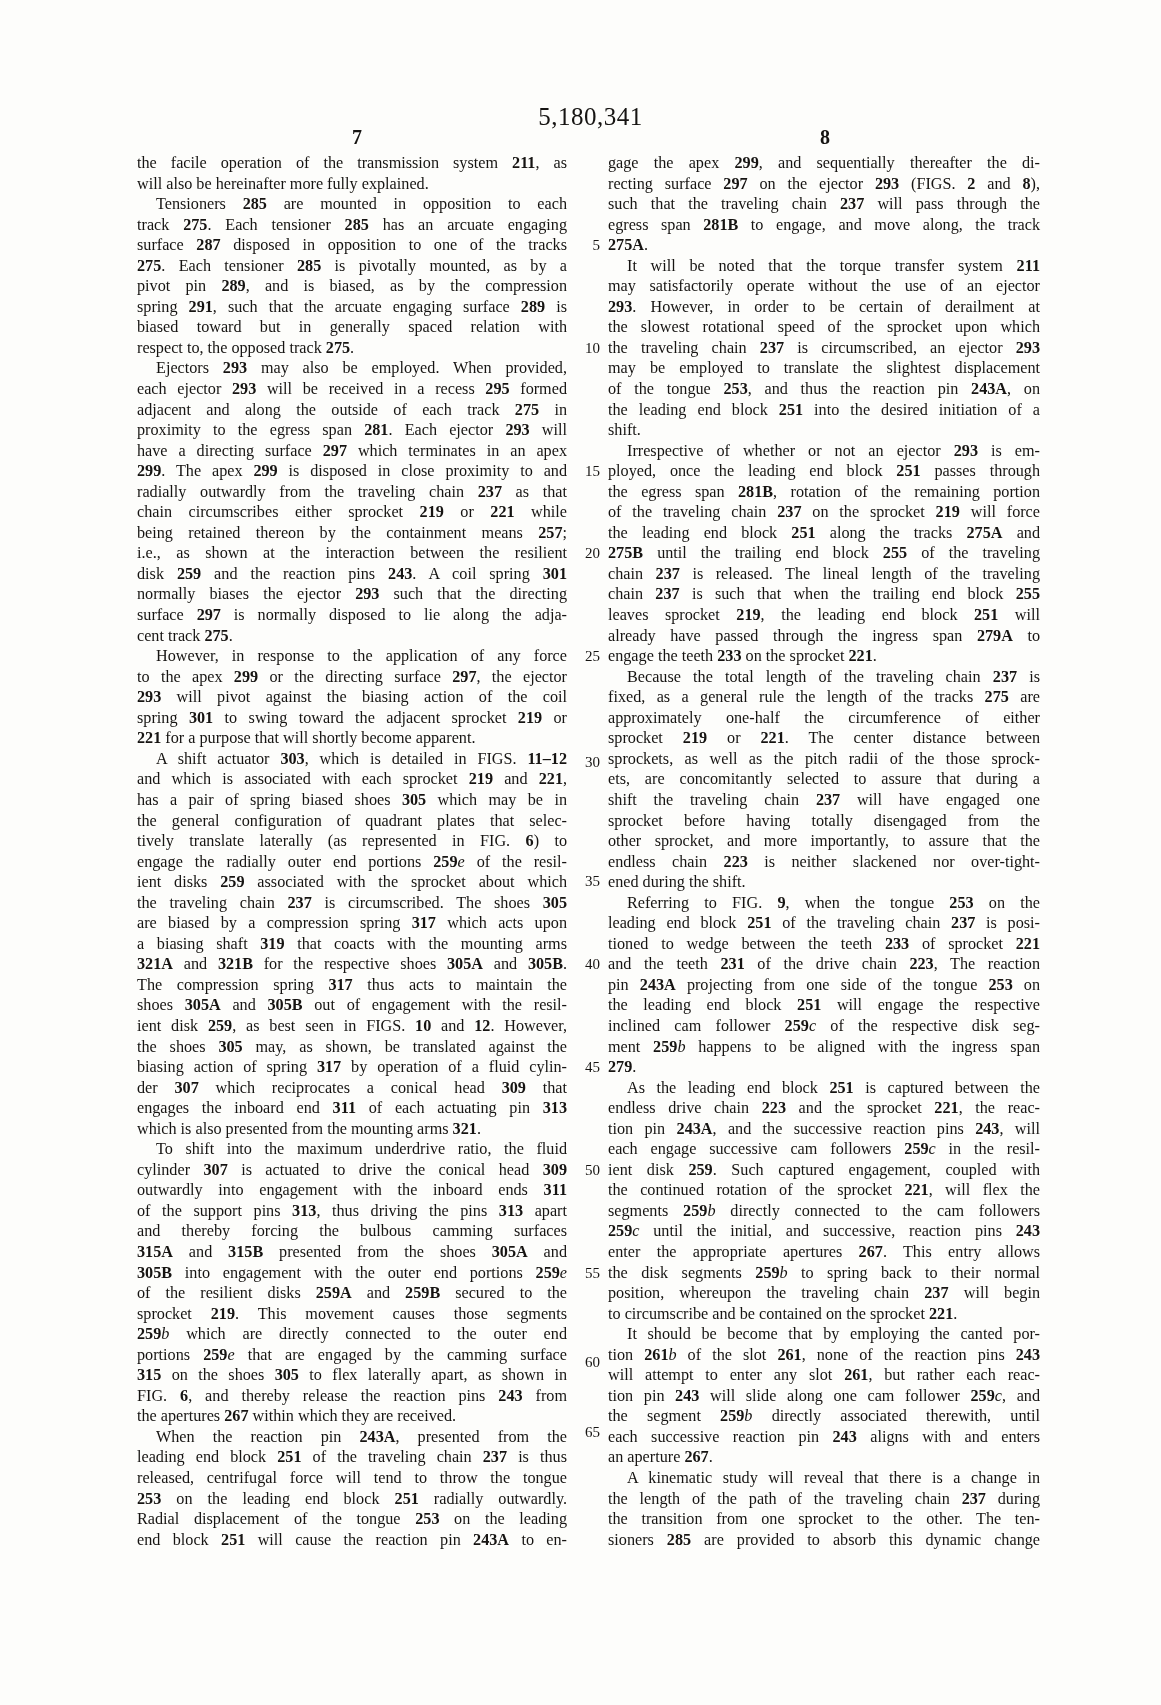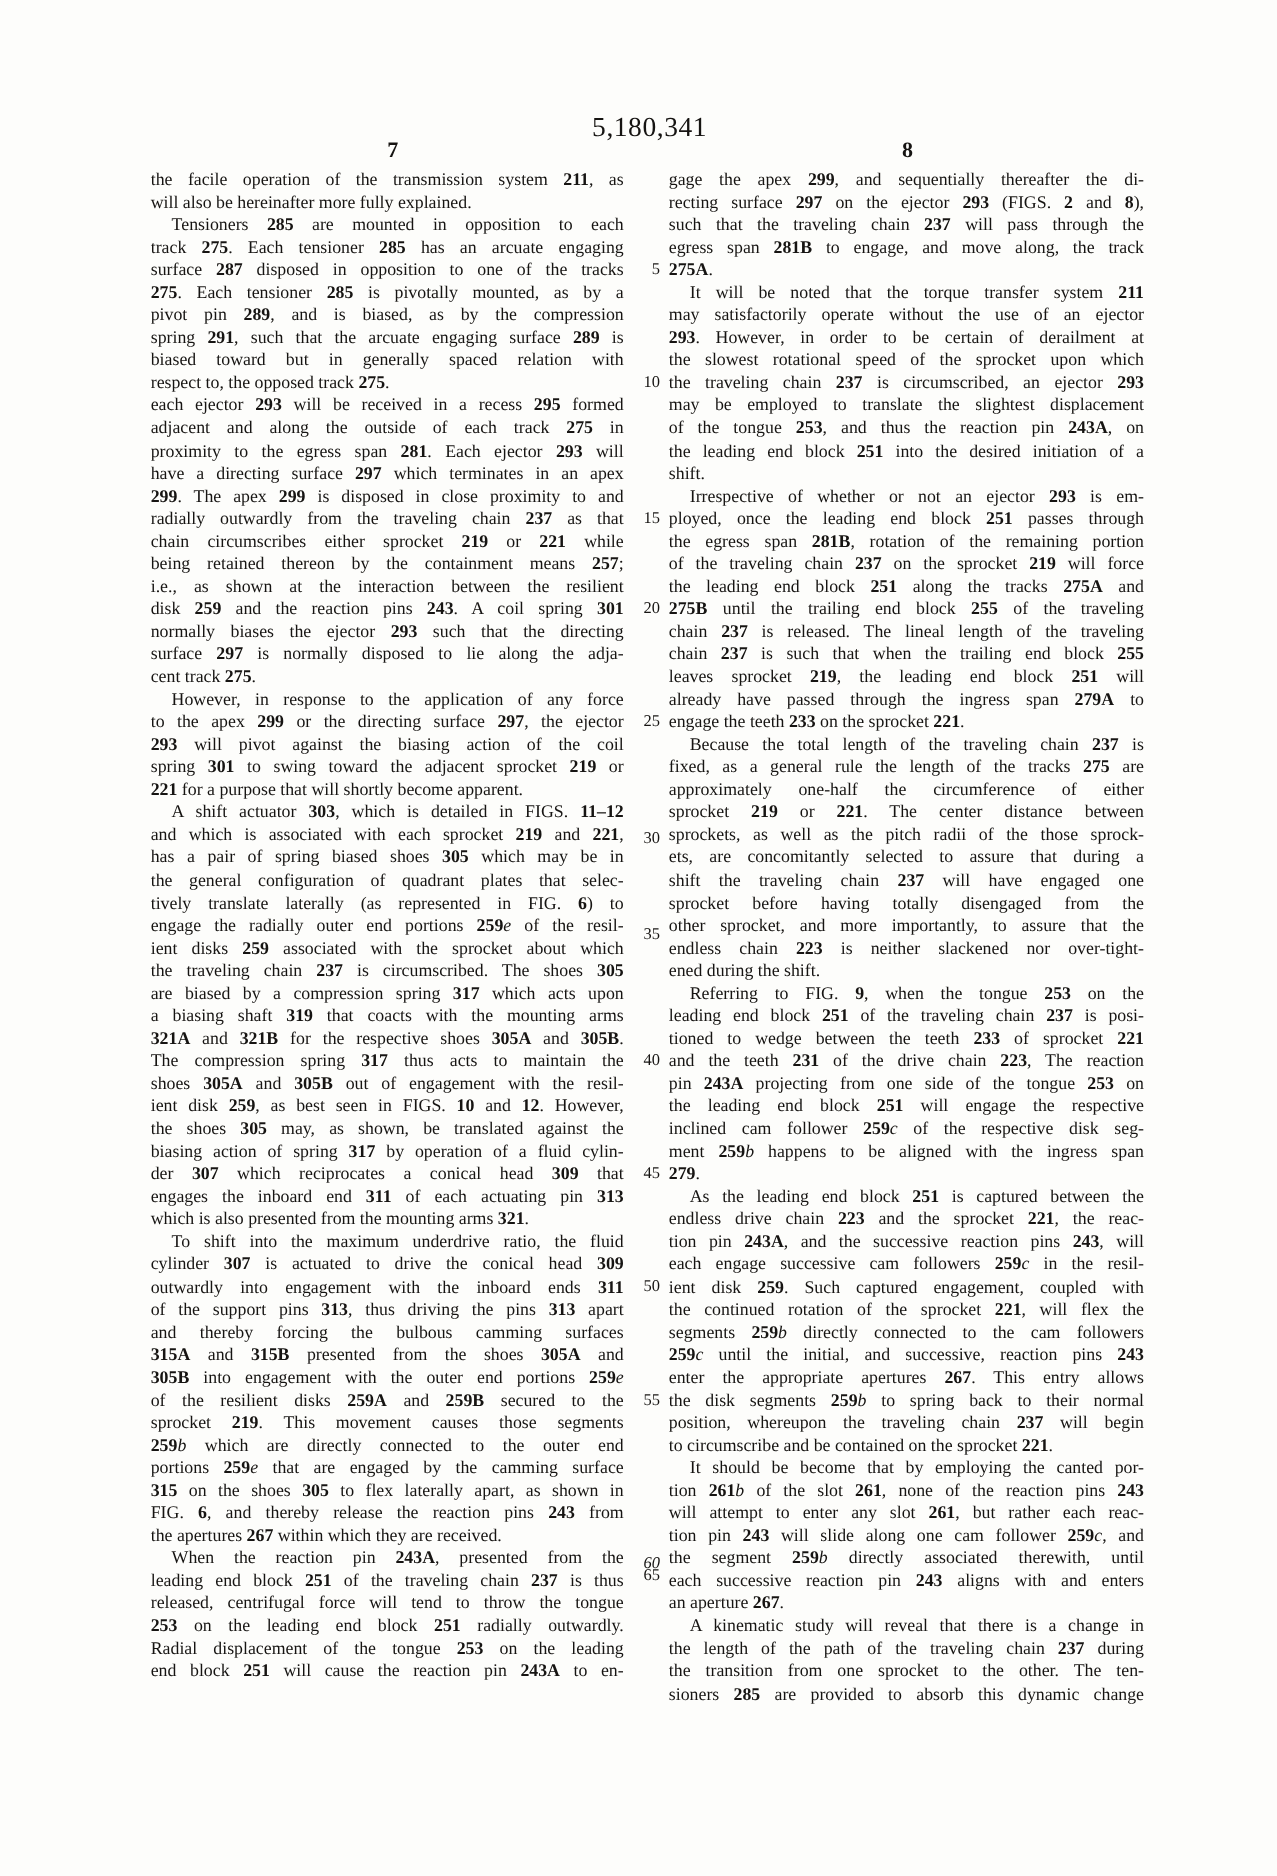--- a/index.html
+++ b/index.html
@@ -62,20 +62,21 @@
       <div class="line">the facile operation of the transmission system <b>211</b>, as</div>
       <div class="line pend">will also be hereinafter more fully explained.</div>
       <div class="line indent">Tensioners <b>285</b> are mounted in opposition to each</div>
       <div class="line">track <b>275</b>. Each tensioner <b>285</b> has an arcuate engaging</div>
       <div class="line">surface <b>287</b> disposed in opposition to one of the tracks</div>
       <div class="line"><b>275</b>. Each tensioner <b>285</b> is pivotally mounted, as by a</div>
       <div class="line">pivot pin <b>289</b>, and is biased, as by the compression</div>
       <div class="line">spring <b>291</b>, such that the arcuate engaging surface <b>289</b> is</div>
       <div class="line">biased toward but in generally spaced relation with</div>
       <div class="line pend">respect to, the opposed track <b>275</b>.</div>
+      <div class="line indent">Ejectors <b>293</b> may also be employed. When provided,</div>
       <div class="line">each ejector <b>293</b> will be received in a recess <b>295</b> formed</div>
       <div class="line">adjacent and along the outside of each track <b>275</b> in</div>
       <div class="line">proximity to the egress span <b>281</b>. Each ejector <b>293</b> will</div>
       <div class="line">have a directing surface <b>297</b> which terminates in an apex</div>
       <div class="line"><b>299</b>. The apex <b>299</b> is disposed in close proximity to and</div>
       <div class="line">radially outwardly from the traveling chain <b>237</b> as that</div>
       <div class="line">chain circumscribes either sprocket <b>219</b> or <b>221</b> while</div>
       <div class="line">being retained thereon by the containment means <b>257</b>;</div>
       <div class="line">i.e., as shown at the interaction between the resilient</div>
       <div class="line">disk <b>259</b> and the reaction pins <b>243</b>. A coil spring <b>301</b></div>
@@ -127,26 +128,26 @@
       <div class="line">Radial displacement of the tongue <b>253</b> on the leading</div>
       <div class="line">end block <b>251</b> will cause the reaction pin <b>243A</b> to en-</div>
     </div>
   <div id="gutter" class="gutter">
       <div class="num" style="top: 82.2px;">5</div>
       <div class="num" style="top: 184.95px;">10</div>
       <div class="num" style="top: 287.7px; margin-top: 20px;">15</div>
       <div class="num" style="top: 390.45px;">20</div>
       <div class="num" style="top: 493.2px;">25</div>
       <div class="num" style="top: 599px;">30</div>
-      <div class="num" style="top: 687px;">35</div>
+      <div class="num" style="top: 718px;">35</div>
       <div class="num" style="top: 801.45px;">40</div>
       <div class="num" style="top: 904.2px; text-align: right;">45</div>
       <div class="num" style="top: 1006.95px;">50</div>
       <div class="num" style="top: 1109.7px;">55</div>
-      <div class="num" style="top: 1258px; font-style: italic;">60</div>
+      <div class="num" style="top: 1199px;">60</div>
       <div class="num" style="top: 1269px;">65</div>
     </div>
   <div id="right-col" class="column right">
       <div class="line">gage the apex <b>299</b>, and sequentially thereafter the di-</div>
       <div class="line">recting surface <b>297</b> on the ejector <b>293</b> (FIGS. <b>2</b> and <b>8</b>),</div>
       <div class="line">such that the traveling chain <b>237</b> will pass through the</div>
       <div class="line">egress span <b>281B</b> to engage, and move along, the track</div>
       <div class="line pend"><b>275A</b>.</div>
       <div class="line indent">It will be noted that the torque transfer system <b>211</b></div>
       <div class="line">may satisfactorily operate without the use of an ejector</div>

